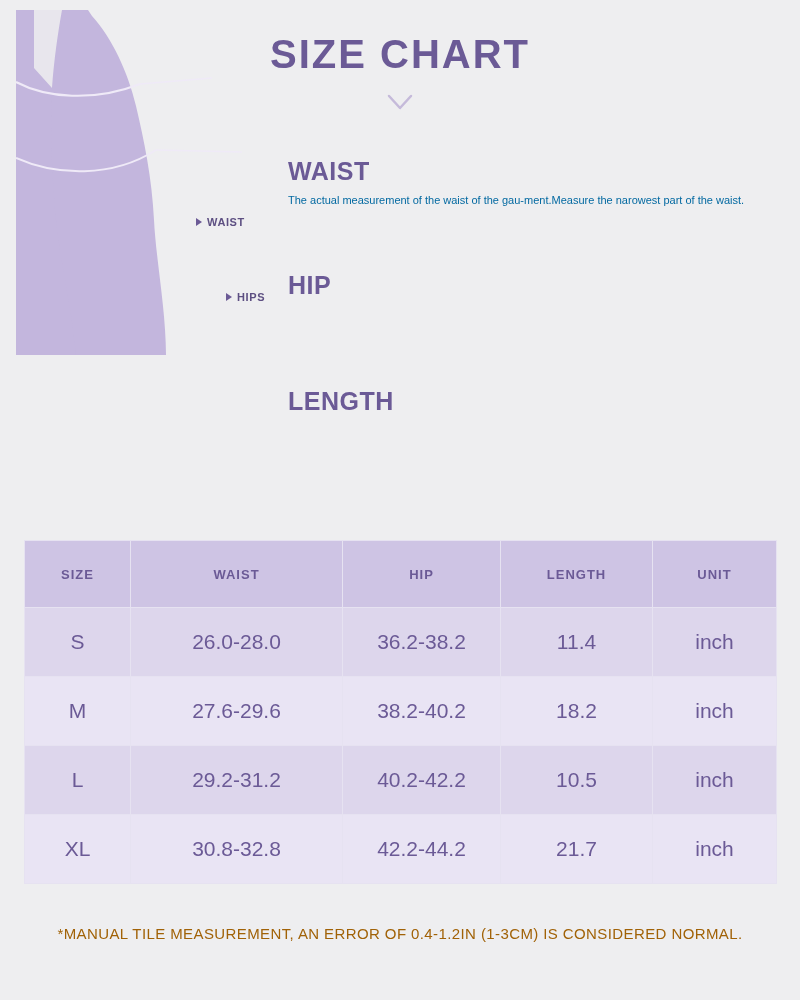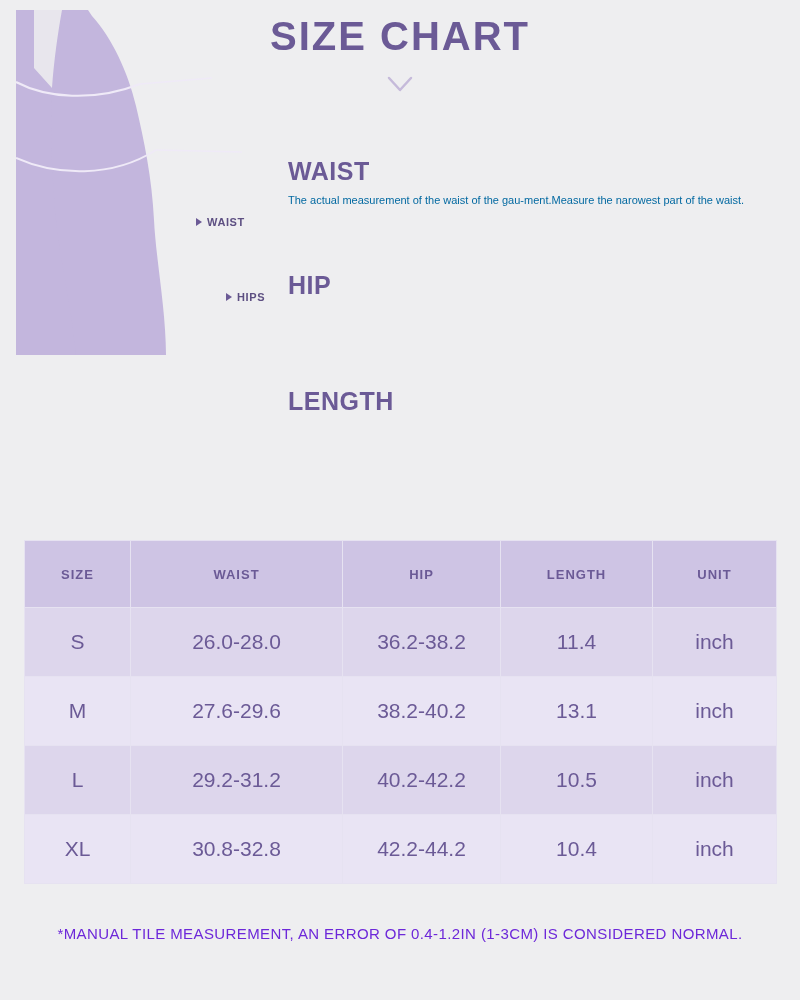--- a/index.html
+++ b/index.html
@@ -23,21 +23,21 @@
     box-sizing: border-box;
   }
 
   
   .title {
     text-align: center;
     font-size: 40px;
     font-weight: bold;
     letter-spacing: 2px;
     color: #6b5a96;
-    padding-top: 16px;
+    padding-top: 34px;
     line-height: 1;
   }
   .divider-wrap {
     text-align: center;
     margin-top: 20px;
     height: 30px;
   }
   .chevron {
     display: inline-block;
     width: 26px;
@@ -146,21 +146,21 @@
 
   
   .footnote {
     position: absolute;
     top: 925px;
     left: 0;
     width: 800px;
     text-align: center;
     font-size: 15px;
     letter-spacing: 0.4px;
-    color: #6d28d9;
+    color: #a16207;
   }
 </style>
 </head>
 <body>
 
 <div class="page">
 
   <div class="title">SIZE CHART</div>
 
   <div class="divider-wrap">
@@ -239,35 +239,35 @@
           <td>S</td>
           <td>26.0-28.0</td>
           <td>36.2-38.2</td>
           <td>11.4</td>
           <td>inch</td>
         </tr>
         <tr>
           <td>M</td>
           <td>27.6-29.6</td>
           <td>38.2-40.2</td>
-          <td>13.1</td>
+          <td>18.2</td>
           <td>inch</td>
         </tr>
         <tr>
           <td>L</td>
           <td>29.2-31.2</td>
           <td>40.2-42.2</td>
           <td>10.5</td>
           <td>inch</td>
         </tr>
         <tr>
           <td>XL</td>
           <td>30.8-32.8</td>
           <td>42.2-44.2</td>
-          <td>10.4</td>
+          <td>21.7</td>
           <td>inch</td>
         </tr>
       </tbody>
     </table>
   </div>
 
   <div class="footnote">*MANUAL TILE MEASUREMENT, AN ERROR OF 0.4-1.2IN (1-3CM) IS CONSIDERED NORMAL.</div>
 
 </div>
 

